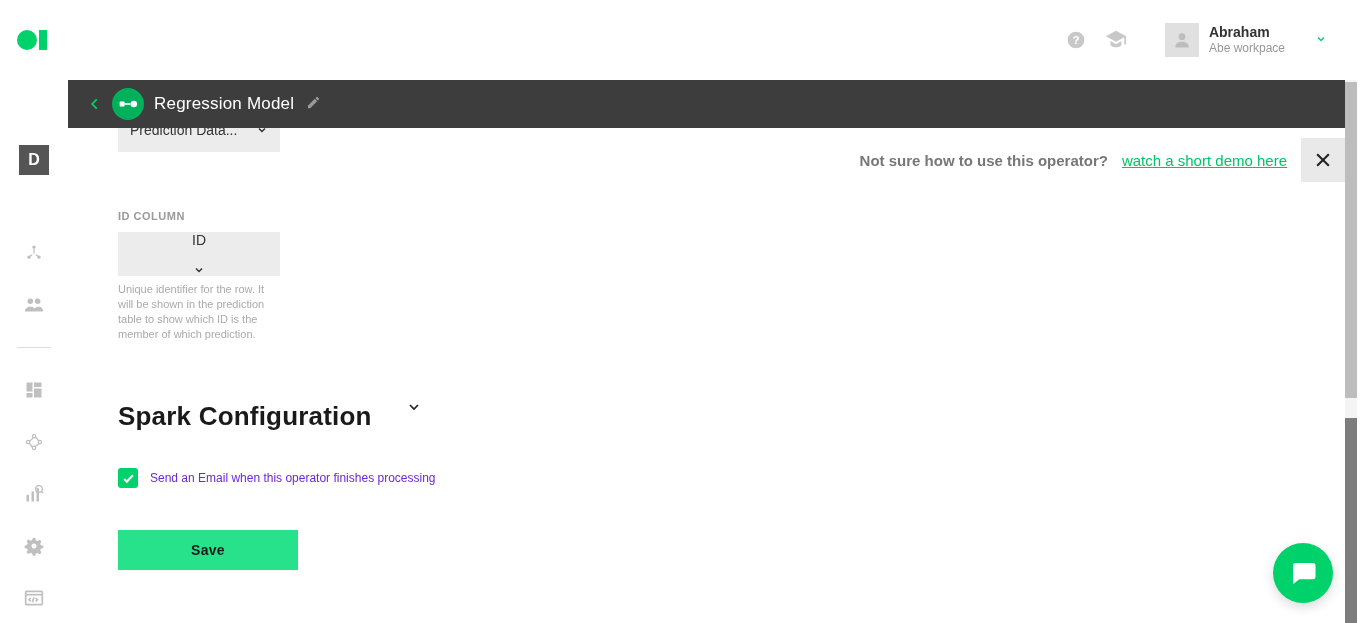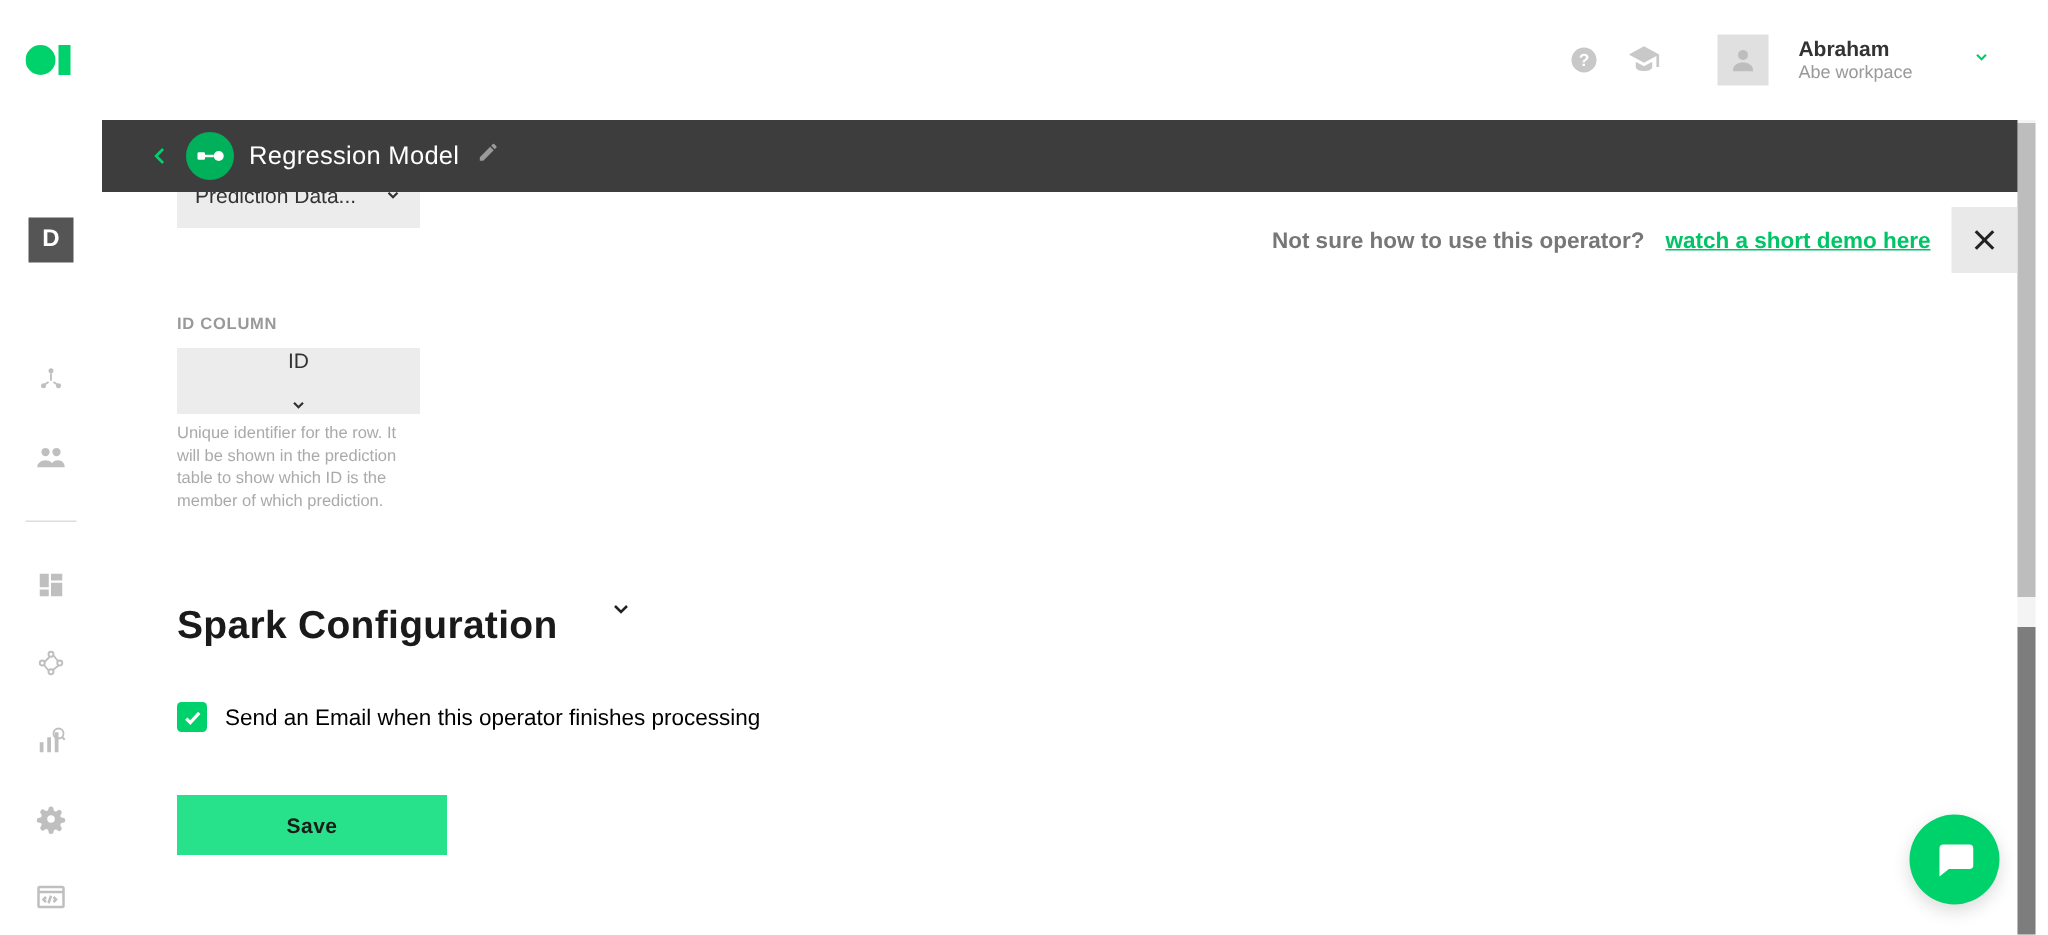--- a/index.html
+++ b/index.html
@@ -2,59 +2,59 @@
 <html><head>
 <meta charset="utf-8">
 <style>
   * { box-sizing: border-box; margin: 0; padding: 0; }
   body { font-family: -apple-system, BlinkMacSystemFont, "Segoe UI", Arial, sans-serif; background: #fff; color: #1a1a1a; width: 1365px; height: 623px; overflow: hidden; position: relative; }
 
   .top-header { height: 80px; display: flex; align-items: center; padding: 0 24px 0 16px; position: relative; }
   .logo { width: 36px; height: 36px; display: flex; align-items: center; justify-content: center; }
   .top-right { margin-left: auto; display: flex; align-items: center; gap: 18px; padding-right: 14px; }
   .icon-circle { width: 22px; height: 22px; display: flex; align-items: center; justify-content: center; color: #c0c0c0; }
-  .user-block { display: flex; align-items: center; gap: 20px; padding-left: 20px; }
+  .user-block { display: flex; align-items: center; gap: 10px; padding-left: 20px; }
   .avatar { width: 34px; height: 34px; background: #e0e0e0; display: flex; align-items: center; justify-content: center; }
   .user-text { display: flex; flex-direction: column; line-height: 1.2; }
   .user-name { font-weight: 700; font-size: 14px; color: #333; }
   .user-ws { font-size: 12px; color: #999; text-align: right; }
   .chev-user { color: #00d26b; margin-left: 20px; }
 
-  .sub-header { position: absolute; top: 80px; left: 68px; right: 20px; height: 48px; background: #3d3d3d; display: flex; align-items: center; padding: 0 24px; color: #fff; z-index:5; }
+  .sub-header { position: absolute; top: 80px; left: 68px; right: 20px; height: 48px; background: #3d3d3d; display: flex; align-items: center; padding: 0 12px; color: #fff; z-index:5; }
   .back-chevron { color: #00d26b; width: 30px; height: 30px; display: flex; align-items: center; justify-content: center; cursor:pointer; }
   .node-icon { width: 32px; height: 32px; border-radius: 50%; background: #00b05b; display: flex; align-items: center; justify-content: center; margin: 0 10px 0 2px; }
   .node-title { font-size: 17px; font-weight: 400; letter-spacing: .2px; }
   .edit-pencil { margin-left: 12px; color: #9a9a9a; cursor: pointer; }
 
   .left-nav { position: absolute; top: 80px; left: 0; width: 68px; height: calc(100% - 80px); display: flex; flex-direction: column; align-items: center; padding-top: 65px; gap: 24px; z-index: 10; }
   .nav-badge { width: 30px; height: 30px; background: #555; color: #fff; display:flex; align-items:center; justify-content:center; font-weight:700; font-size:16px; }
   .nav-item { width: 28px; height: 28px; display:flex; align-items:center; justify-content:center; color:#bfbfbf; cursor:pointer; }
   .nav-divider { width: 34px; height: 1px; background: #ddd; margin: 4px 0; }
 
   .main-area { position: absolute; top: 128px; left: 68px; right: 20px; bottom: 0; overflow: hidden; }
   .content { position:absolute; inset:0; padding: 0 50px 40px 50px; overflow-y: hidden; }
   .hint-bar { position:absolute; top:0; right:0; display:flex; align-items:center; gap:14px; padding: 10px 0; z-index:20;}
   .hint-text { color:#777; font-size:15px; font-weight:600; }
-  .hint-link { color:#00c466; text-decoration: underline; font-weight:700; cursor:pointer; font-size:15px;}
+  .hint-link { color:#00c466; text-decoration: underline; font-weight:400; cursor:pointer; font-size:15px;}
   .close-box { width:44px; height:44px; background:#e9e9e9; display:flex; align-items:center; justify-content:center; cursor:pointer; }
 
   .field-group { margin-bottom: 28px; }
   .dropdown { width: 162px; height: 44px; background:#ececec; display:flex; align-items:center; justify-content:space-between; padding: 0 12px; color:#333; font-size:14px; cursor:pointer; position:relative; top:-20px; }
   .dropdown .dd-text { overflow:hidden; text-overflow: ellipsis; white-space:nowrap; max-width: 110px;}
   .field-label { font-size:11px; letter-spacing:.5px; color:#999; font-weight:600; margin-bottom:10px; display:block; }
   .dropdown2 { width: 162px; height: 44px; background:#ececec; display:flex; align-items:center; justify-content:space-between; padding: 0 14px; color:#333; font-size:14px; cursor:pointer;flex-direction:column;}
   .helper { font-size:11px; line-height:1.35; color:#aaa; max-width: 162px; margin-top:6px;}
 
   .section-head { display:flex; align-items:center; gap:34px; margin-top: 44px; cursor:pointer; }
   .section-title { font-size: 26px; font-weight:600; letter-spacing:.2px;margin-top:16px;}
   .chev-down { color:#333; }
 
   .checkbox-row { display:flex; align-items:center; gap:12px; margin-top: 36px; }
   .checkbox { width:20px; height:20px; background:#00d26b; border-radius:3px; display:flex; align-items:center; justify-content:center; color:#fff; cursor:pointer;}
-  .checkbox-label { font-size:15px; color:#000000; }
+  .checkbox-label { font-size:12px; color:#6d28d9; }
 
   .save-btn { margin-top: 42px; width: 180px; height: 40px; background:#27e28a; color:#1b1b1b; font-weight:700; font-size:14px; border:none; cursor:pointer; letter-spacing:.3px;}
 
   .scroll-track { position:absolute; top: 80px; right: 8px; width: 12px; bottom: 0; background: #f4f4f4; }
   .scroll-thumb { position:absolute; right:0; width:12px; background:#bdbdbd; }
   .right-gutter { position:absolute; top:80px; right:0; width: 20px; bottom:0; background:#fff; }
 
   .chat-bubble { position:absolute; bottom: 20px; right: 32px; width: 60px; height:60px; border-radius:50%; background:#00d26b; display:flex; align-items:center; justify-content:center; cursor:pointer; box-shadow: 0 4px 12px rgba(0,0,0,.15);}
   .chat-bubble svg { fill:#fff; }
 </style>

